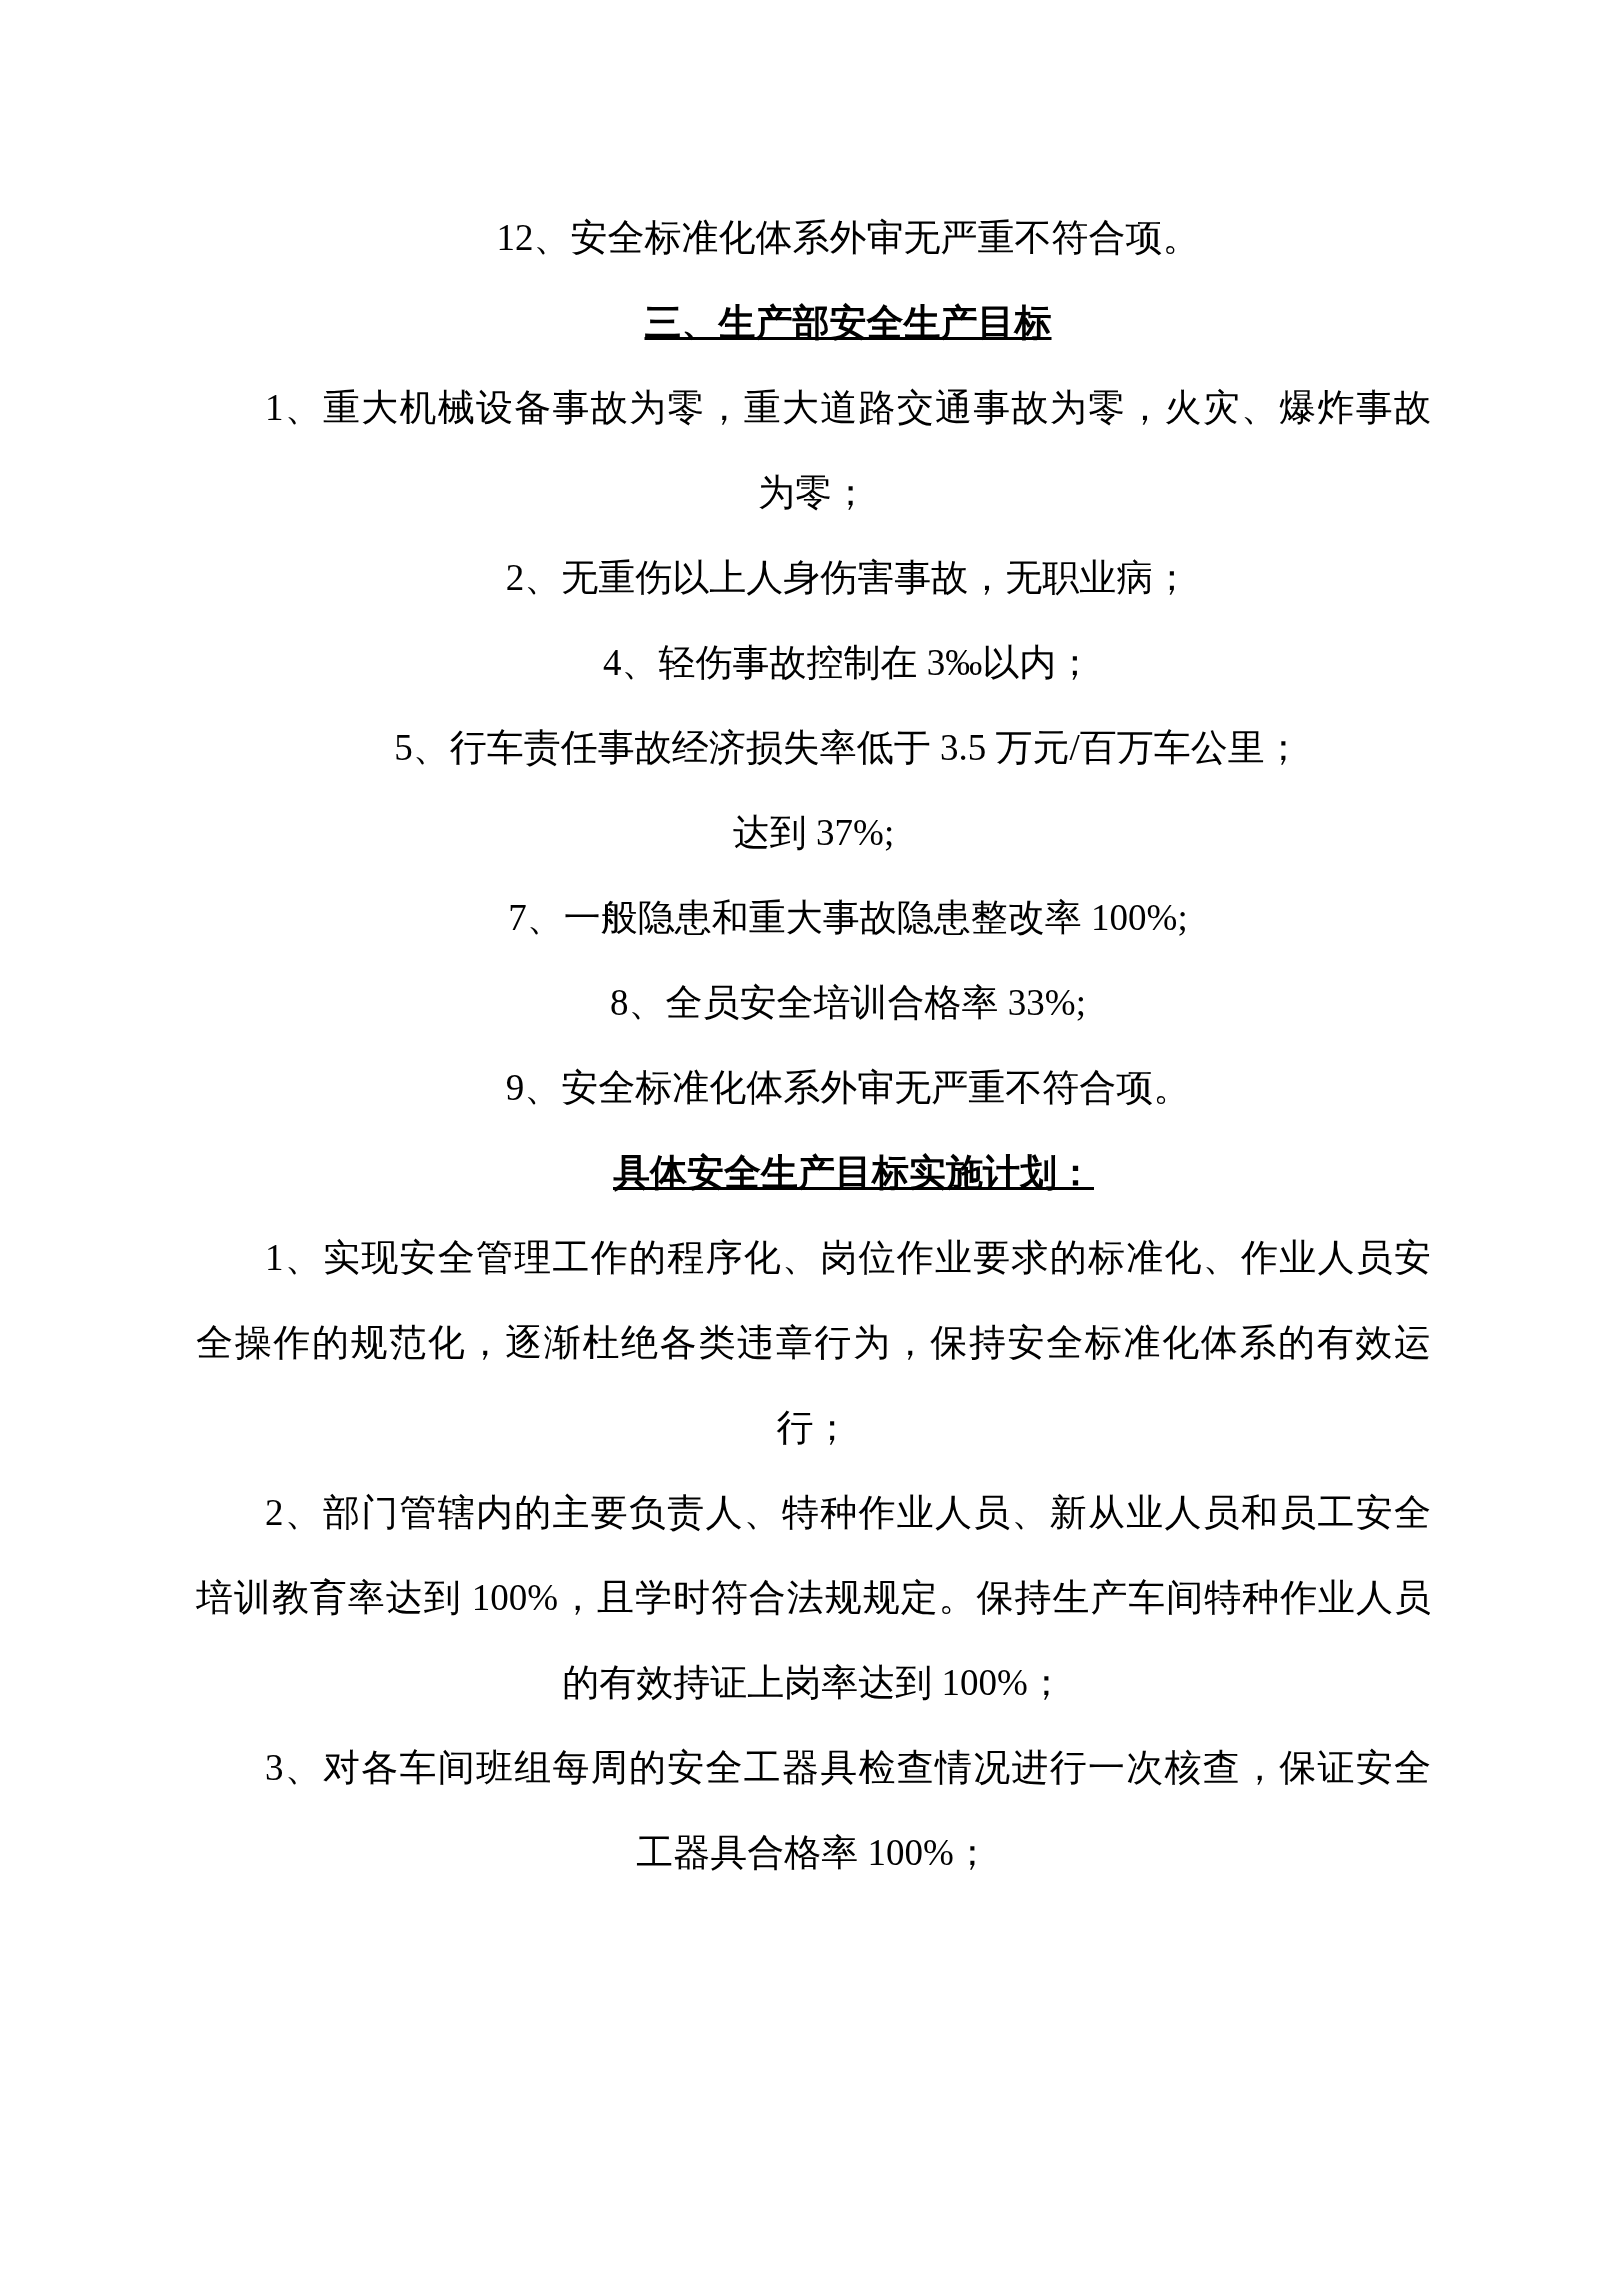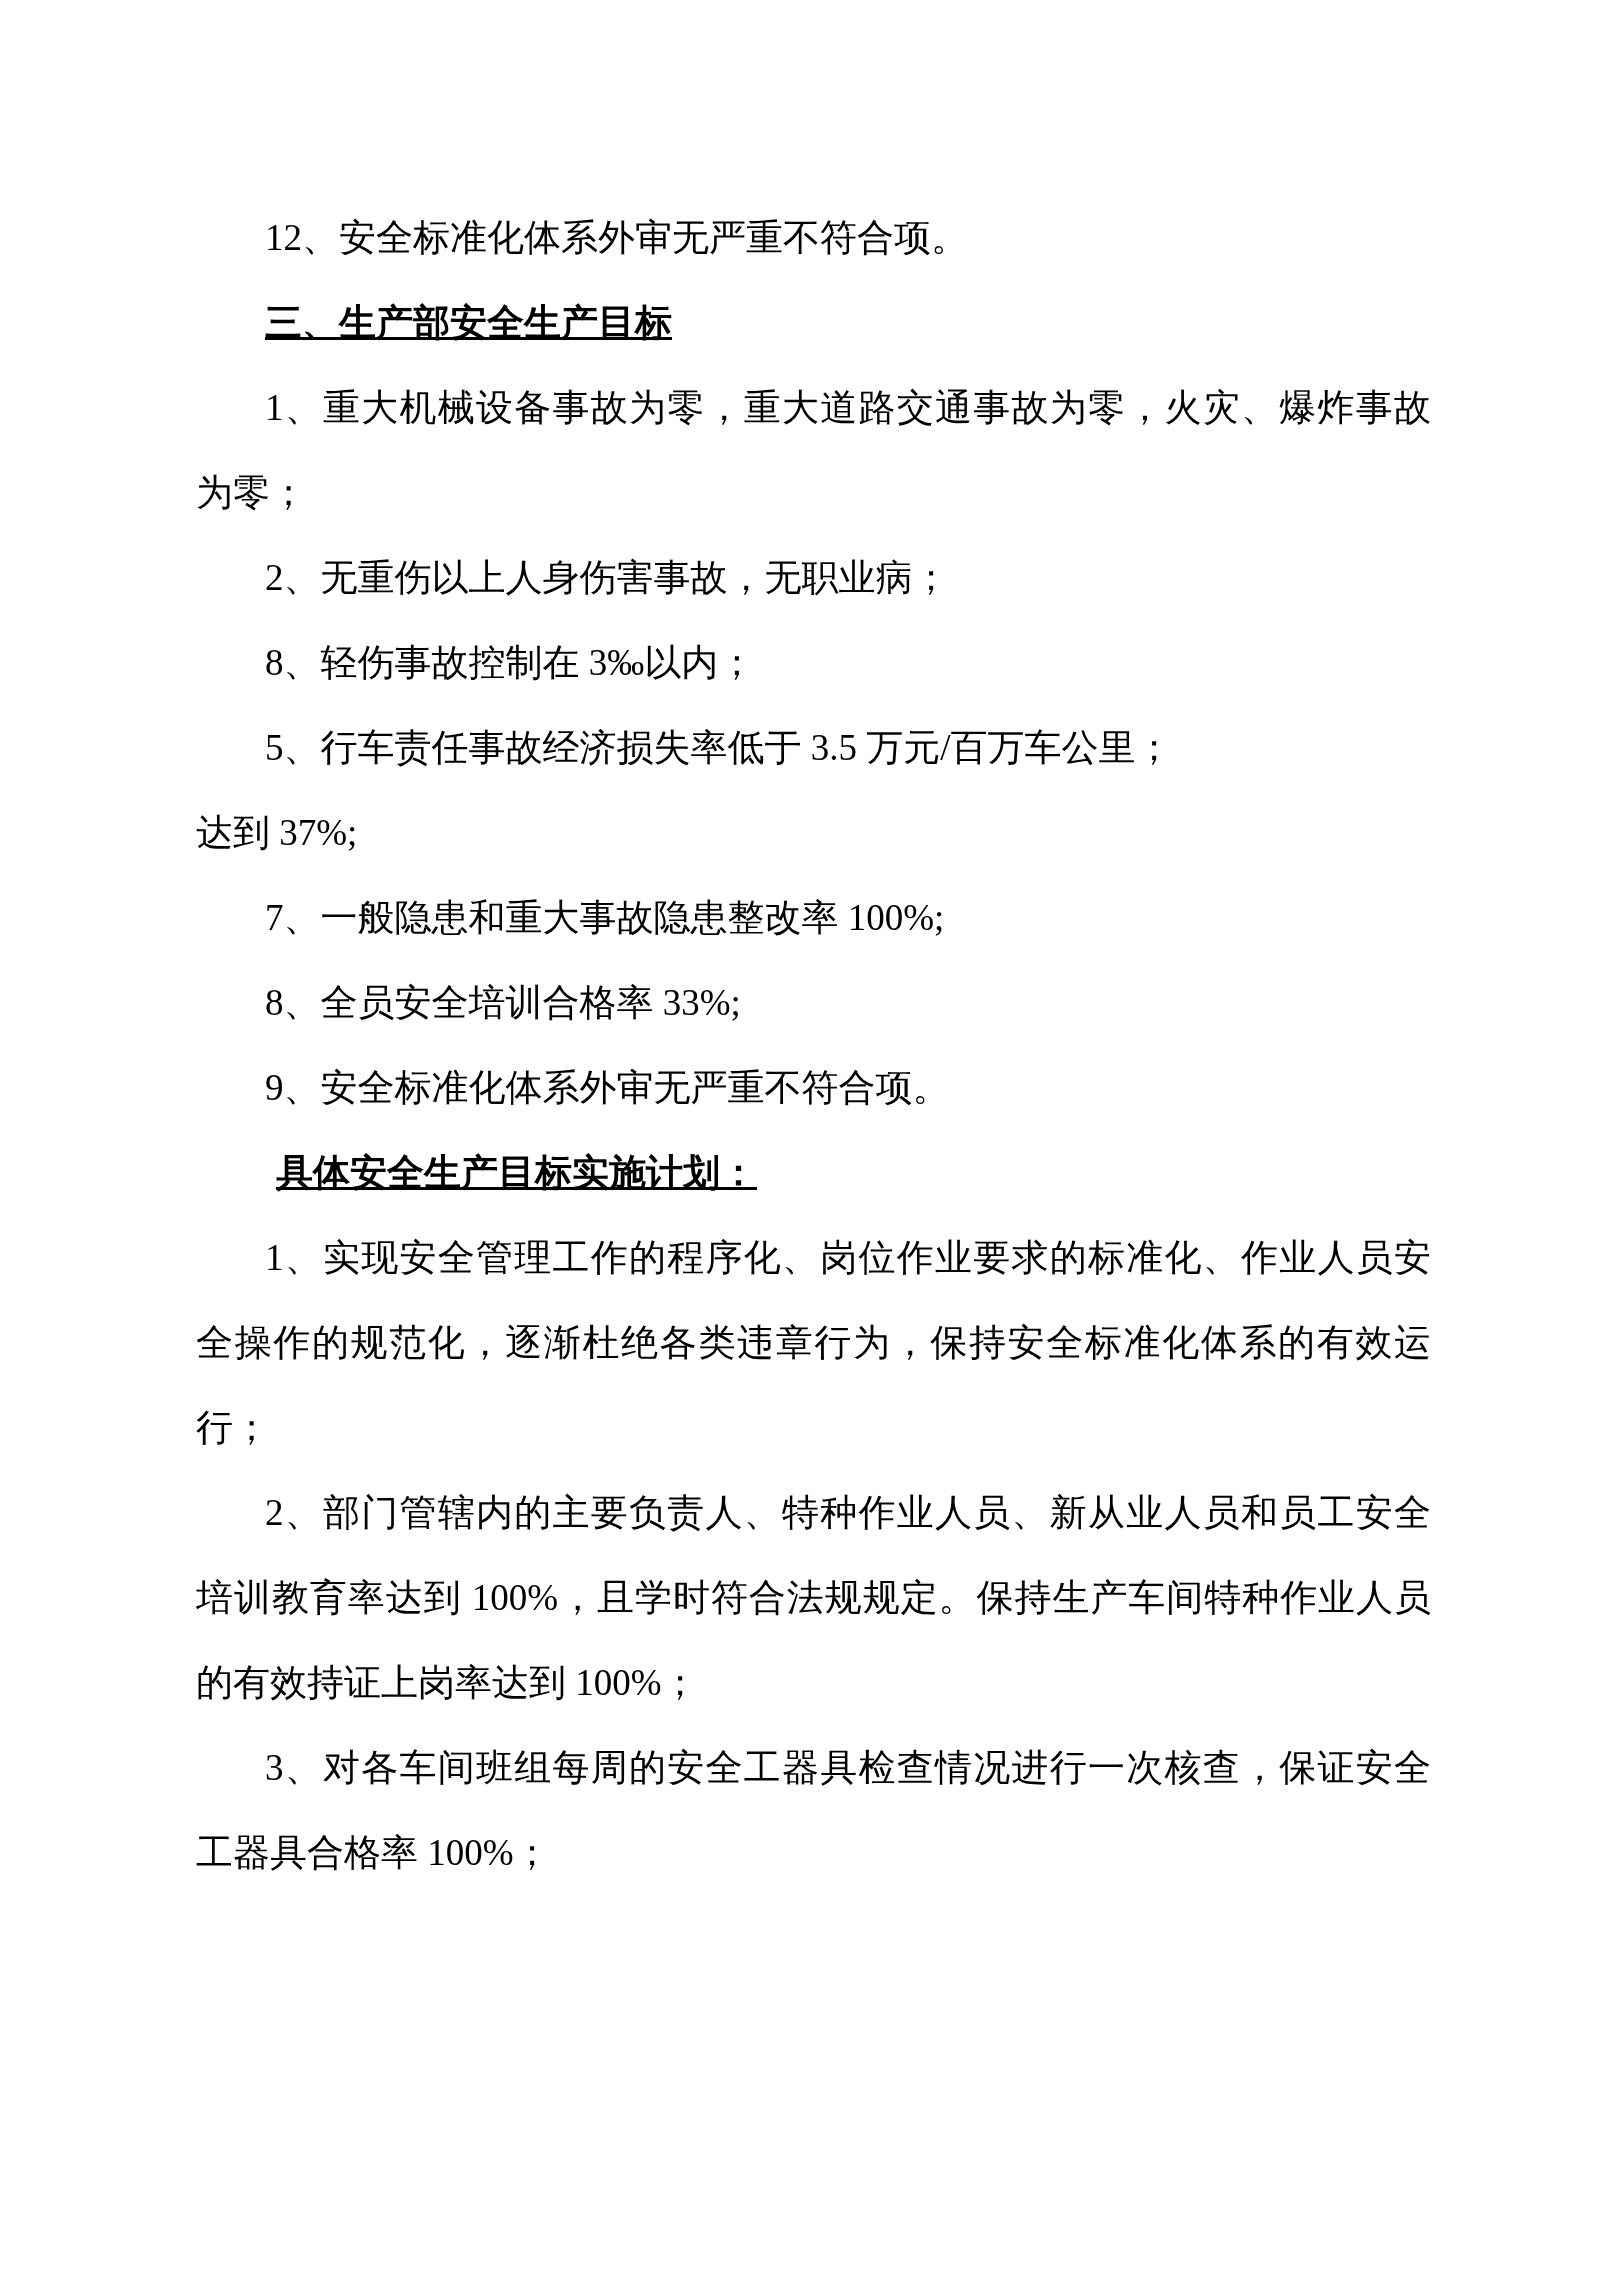--- a/index.html
+++ b/index.html
@@ -21,21 +21,21 @@
     width: 1235px;
     color: #000000;
     font-family: "Liberation Serif", "DejaVu Serif", serif;
     font-size: 37px;
     line-height: 85px;
     font-kerning: none;
   }
   .para { margin: 0; }
   .line {
     white-space: normal;
-    text-align: left;
+    text-align: center;
   }
   
   .line.fill {
     text-align: justify;
     text-align-last: justify;
   }
   
   .line.ind { text-indent: 69px; }
   .para.heading .line { font-weight: bold; text-decoration: underline; }
   .para.heading2 .line { font-weight: bold; text-decoration: underline; }
@@ -53,21 +53,21 @@
         <div class="line ind">三、生产部安全生产目标</div>
       </div>
       <div class="para body">
         <div class="line ind fill">1、重大机械设备事故为零，重大道路交通事故为零，火灾、爆炸事故</div>
         <div class="line">为零；</div>
       </div>
       <div class="para body">
         <div class="line ind">2、无重伤以上人身伤害事故，无职业病；</div>
       </div>
       <div class="para body">
-        <div class="line ind">8、轻伤事故控制在 3‰以内；</div>
+        <div class="line ind">4、轻伤事故控制在 3‰以内；</div>
       </div>
       <div class="para body">
         <div class="line ind">5、行车责任事故经济损失率低于 3.5 万元/百万车公里；</div>
       </div>
       <div class="para body">
         <div class="line">达到 37%;</div>
       </div>
       <div class="para body">
         <div class="line ind">7、一般隐患和重大事故隐患整改率 100%;</div>
       </div>

